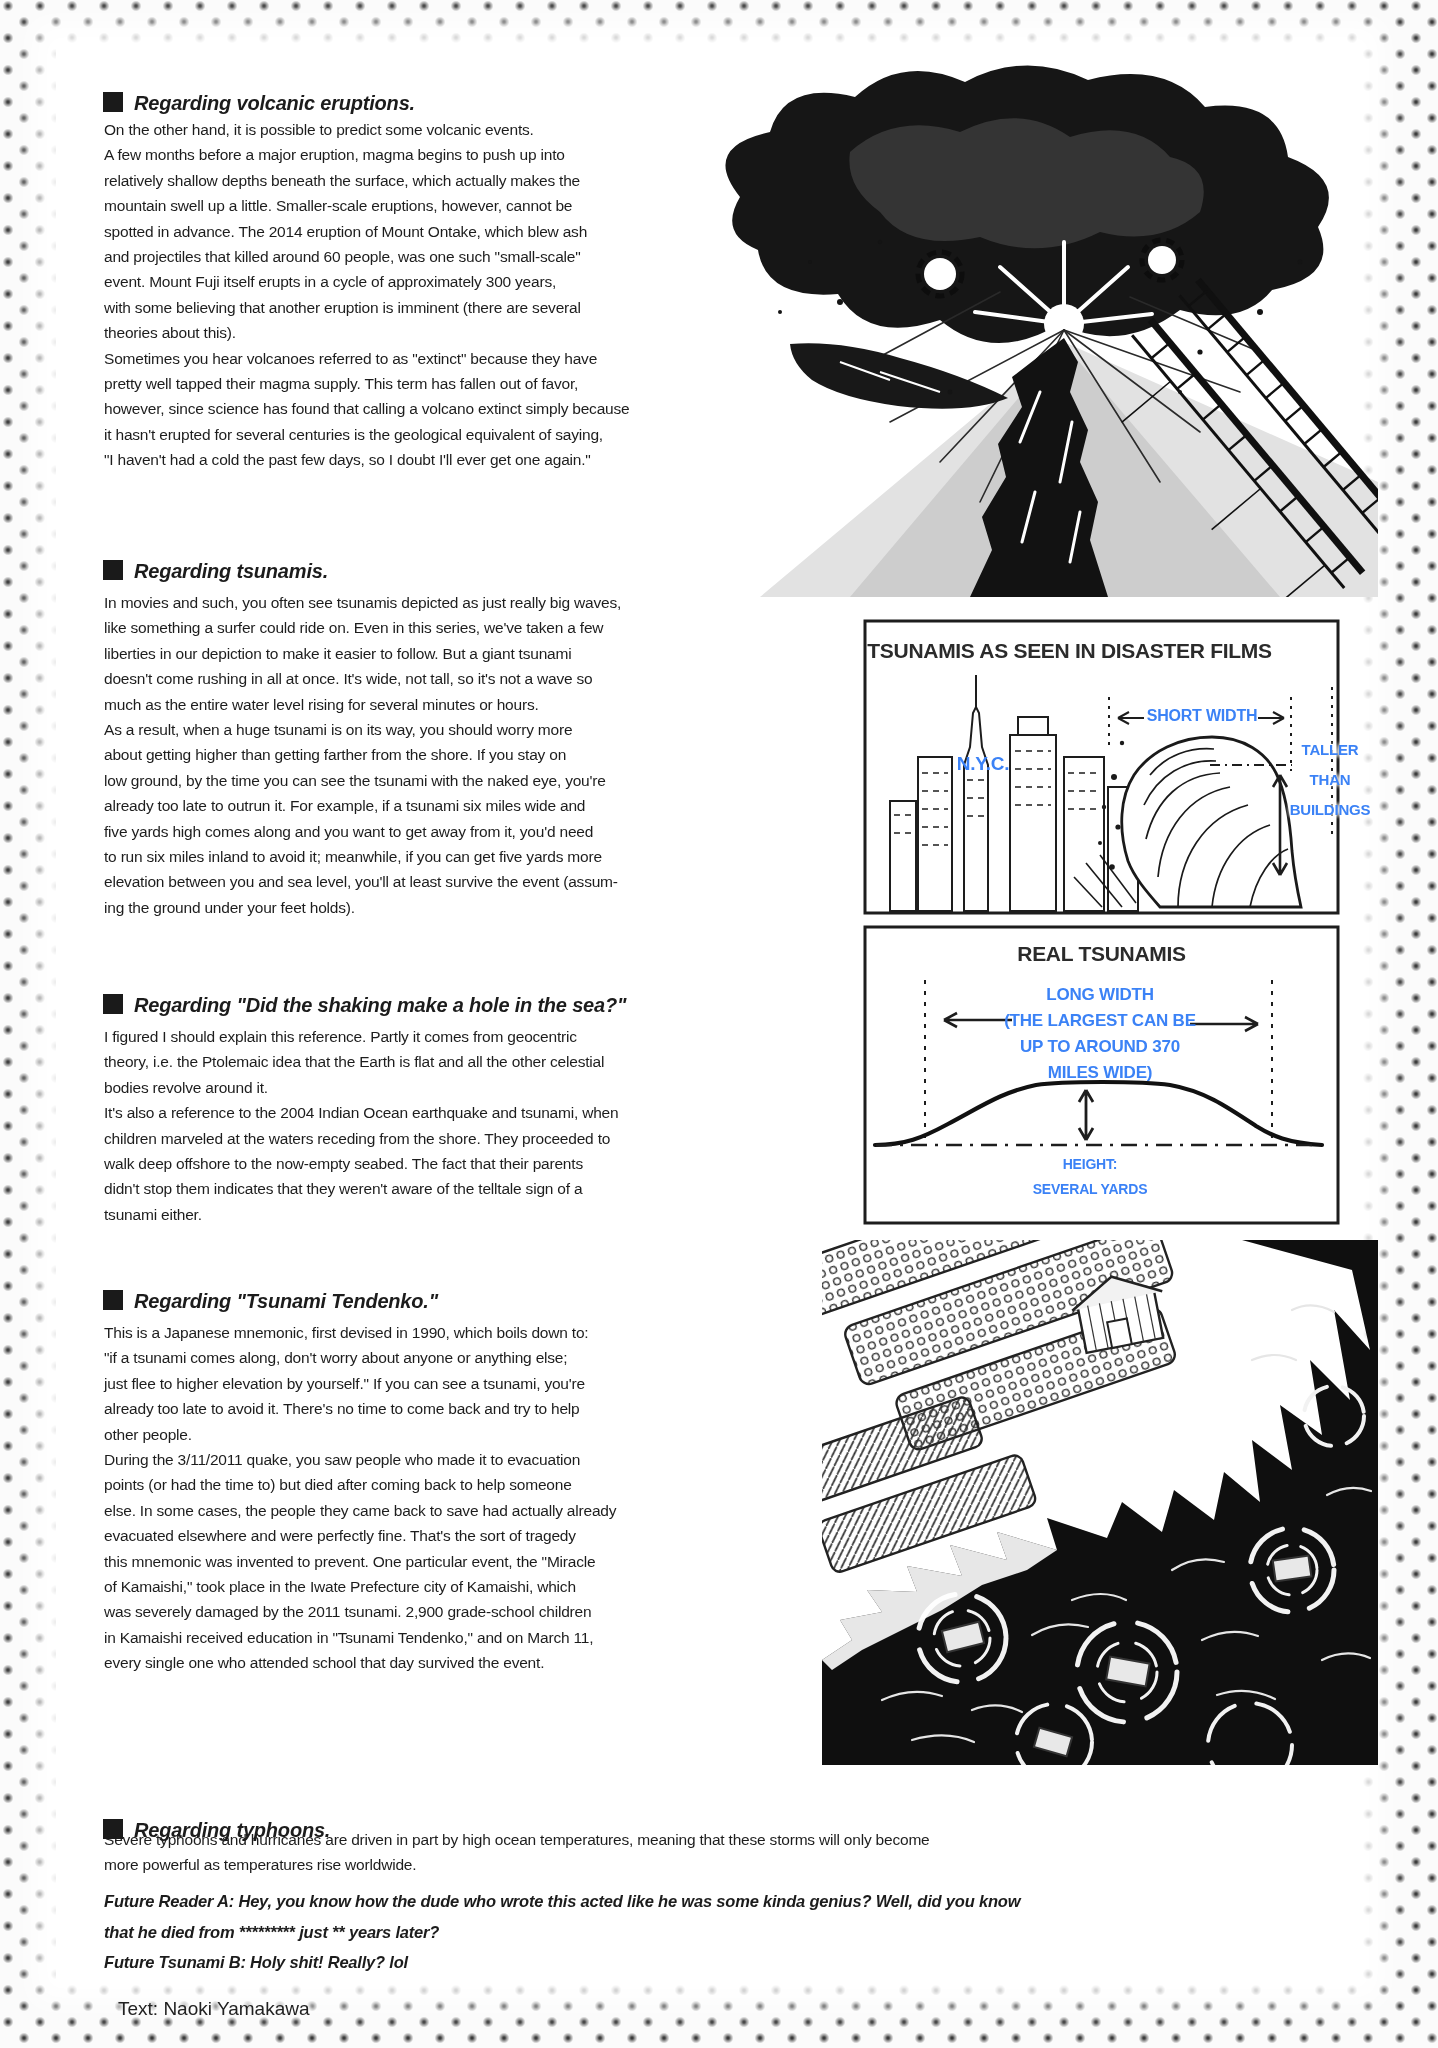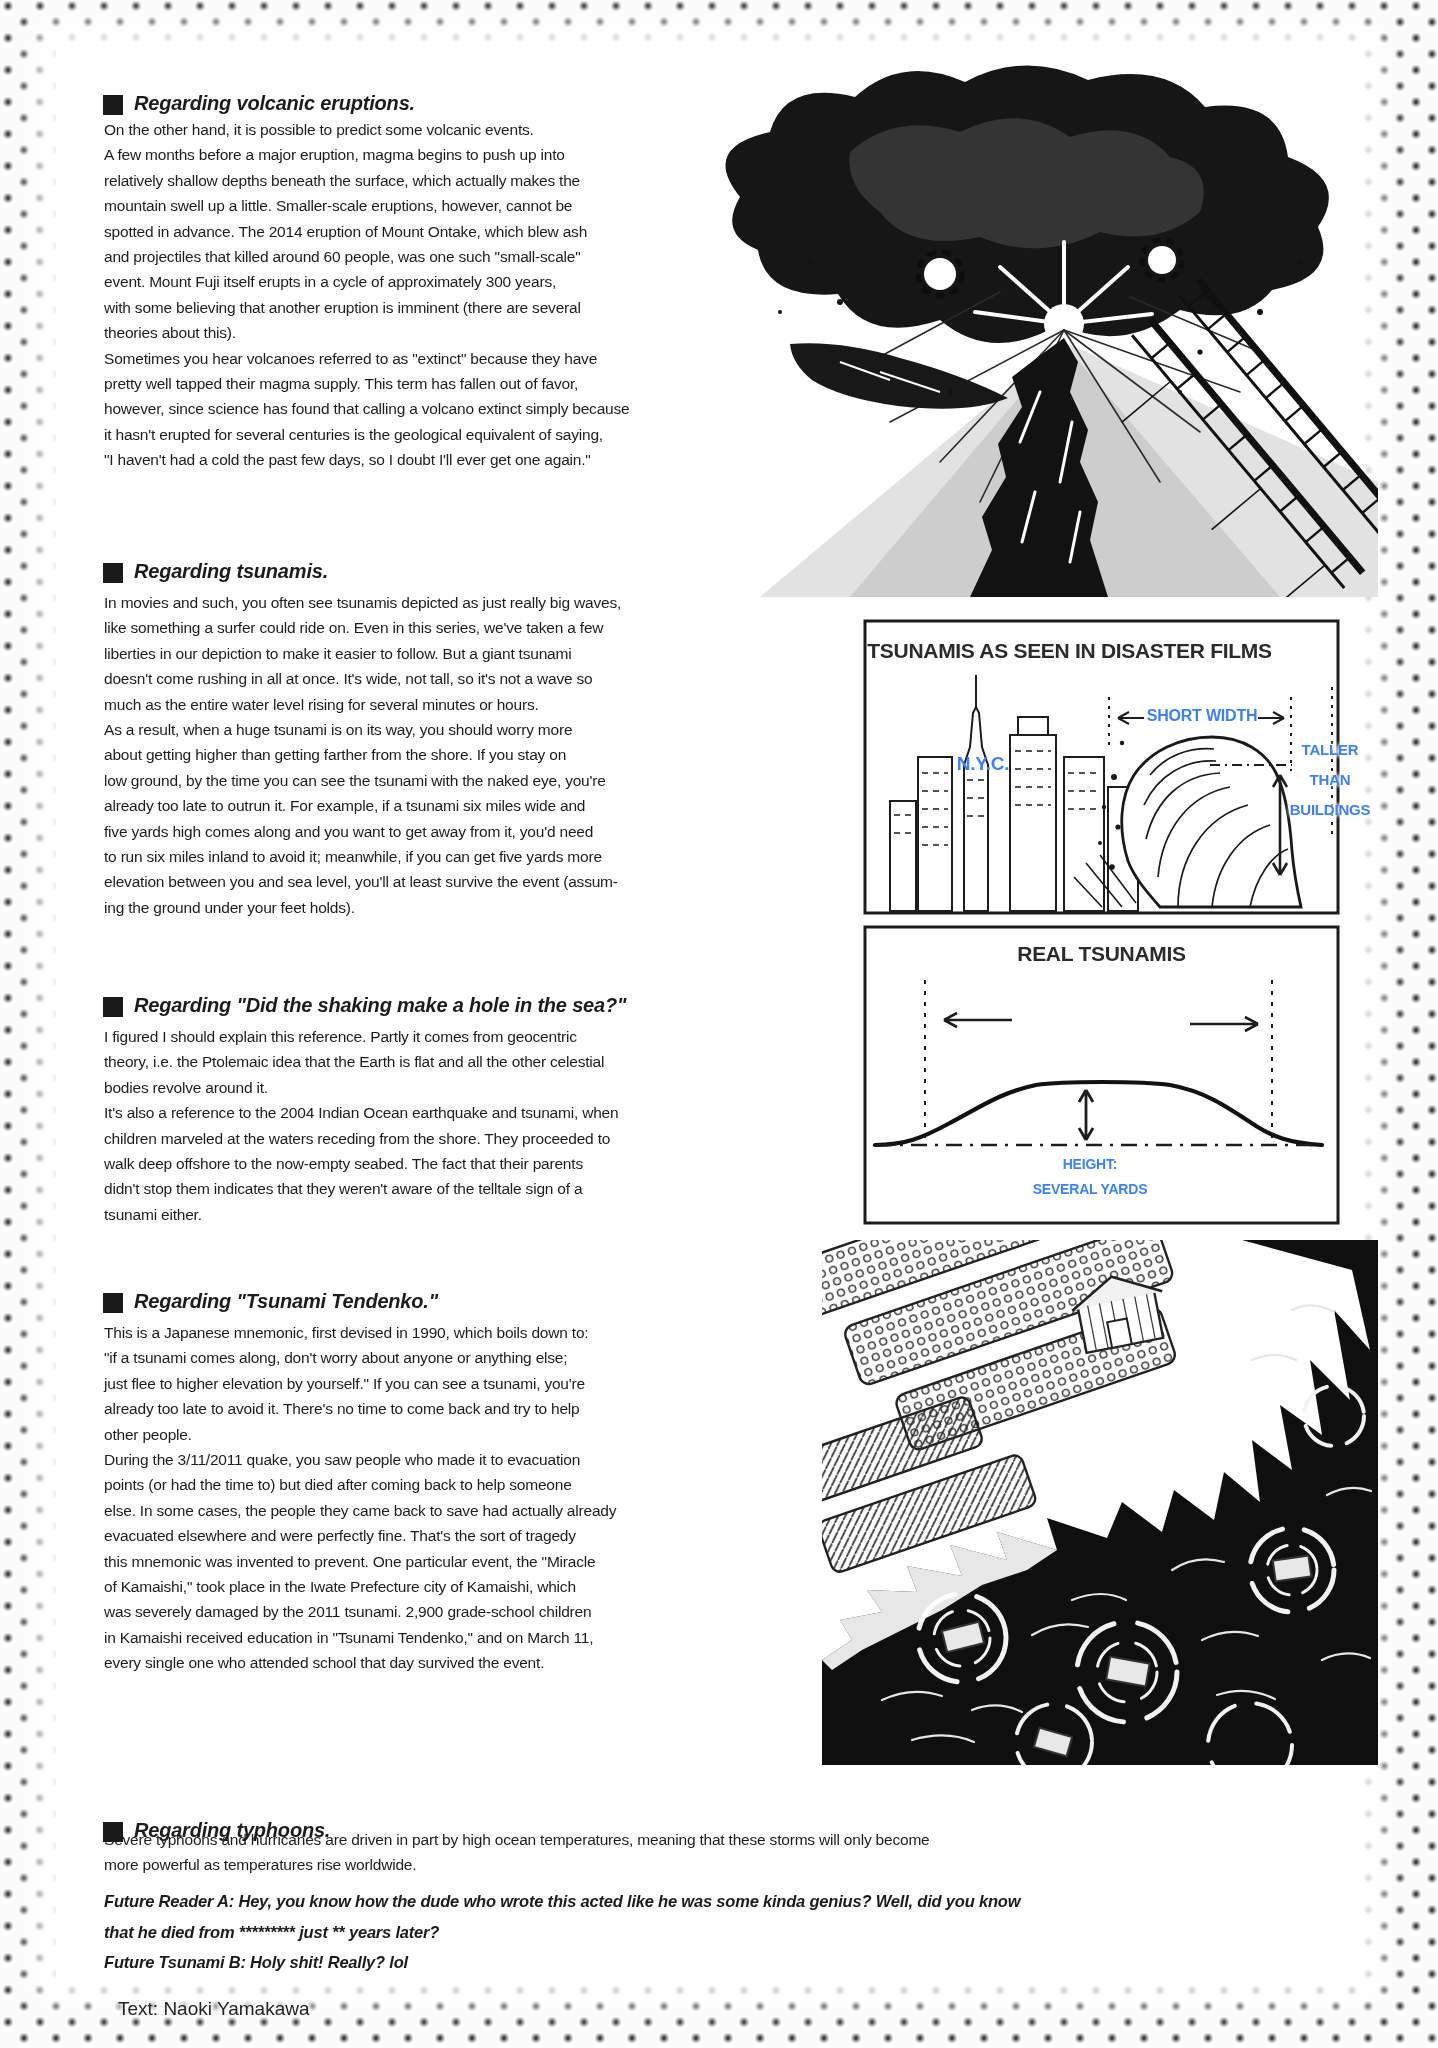--- a/index.html
+++ b/index.html
@@ -15,21 +15,21 @@
     color:#1c1c1c;
   }
   .page-bg{
     position:absolute;left:56px;top:46px;width:1304px;height:1934px;
     background:#ffffff;
     box-shadow:0 0 26px 22px rgba(255,255,255,0.96);
     z-index:1;
   }
   .abs{position:absolute;}
   .sec-header{
-    display:flex;align-items:flex-end;gap:11px;z-index:3;
+    display:flex;align-items:flex-start;gap:11px;z-index:3;
     font-style:italic;font-weight:bold;font-size:20px;letter-spacing:-0.2px;
   }
   .sq{width:20px;height:20px;background:#1a1a1a;flex:0 0 auto;}
   .body-txt{
     z-index:3;white-space:pre-line;
     font-size:15.5px;line-height:25.4px;letter-spacing:-0.2px;color:#1d1d1d;
   }
   .footer-txt{
     z-index:3;white-space:pre-line;
     font-style:italic;font-weight:bold;font-size:16.5px;line-height:30.5px;letter-spacing:-0.2px;
@@ -412,15 +412,19 @@
              C 202 161 282 161 310 165 C 344 171 366 186 396 206
              C 412 216 428 223 462 225" fill="none" stroke="#111111" stroke-width="4.2" stroke-linecap="round"></path>
 
     <line x1="16" y1="225" x2="460" y2="225" stroke="#1d1d1d" stroke-width="2.6" stroke-dasharray="16 8 3 8"></line>
 
     <g stroke="#1d1d1d" stroke-width="2.8" fill="none">
       <path d="M226 170 L226 220 M226 170 l -7 12 M226 170 l 7 12 M226 220 l -7 -12 M226 220 l 7 -12"></path>
     </g>
   </svg>
   <div class="dg-title" style="left:5px;top:22px;width:473px;">REAL TSUNAMIS</div>
+  <div class="dg-label" style="left:115px;top:62px;width:250px;font-size:17px;line-height:26px;">LONG WIDTH
+(THE LARGEST CAN BE
+UP TO AROUND 370
+MILES WIDE)</div>
   <div class="dg-label" style="left:130px;top:232px;width:200px;font-size:14px;line-height:25px;">HEIGHT:
 SEVERAL YARDS</div>
 </div>
 
 </body></html>

